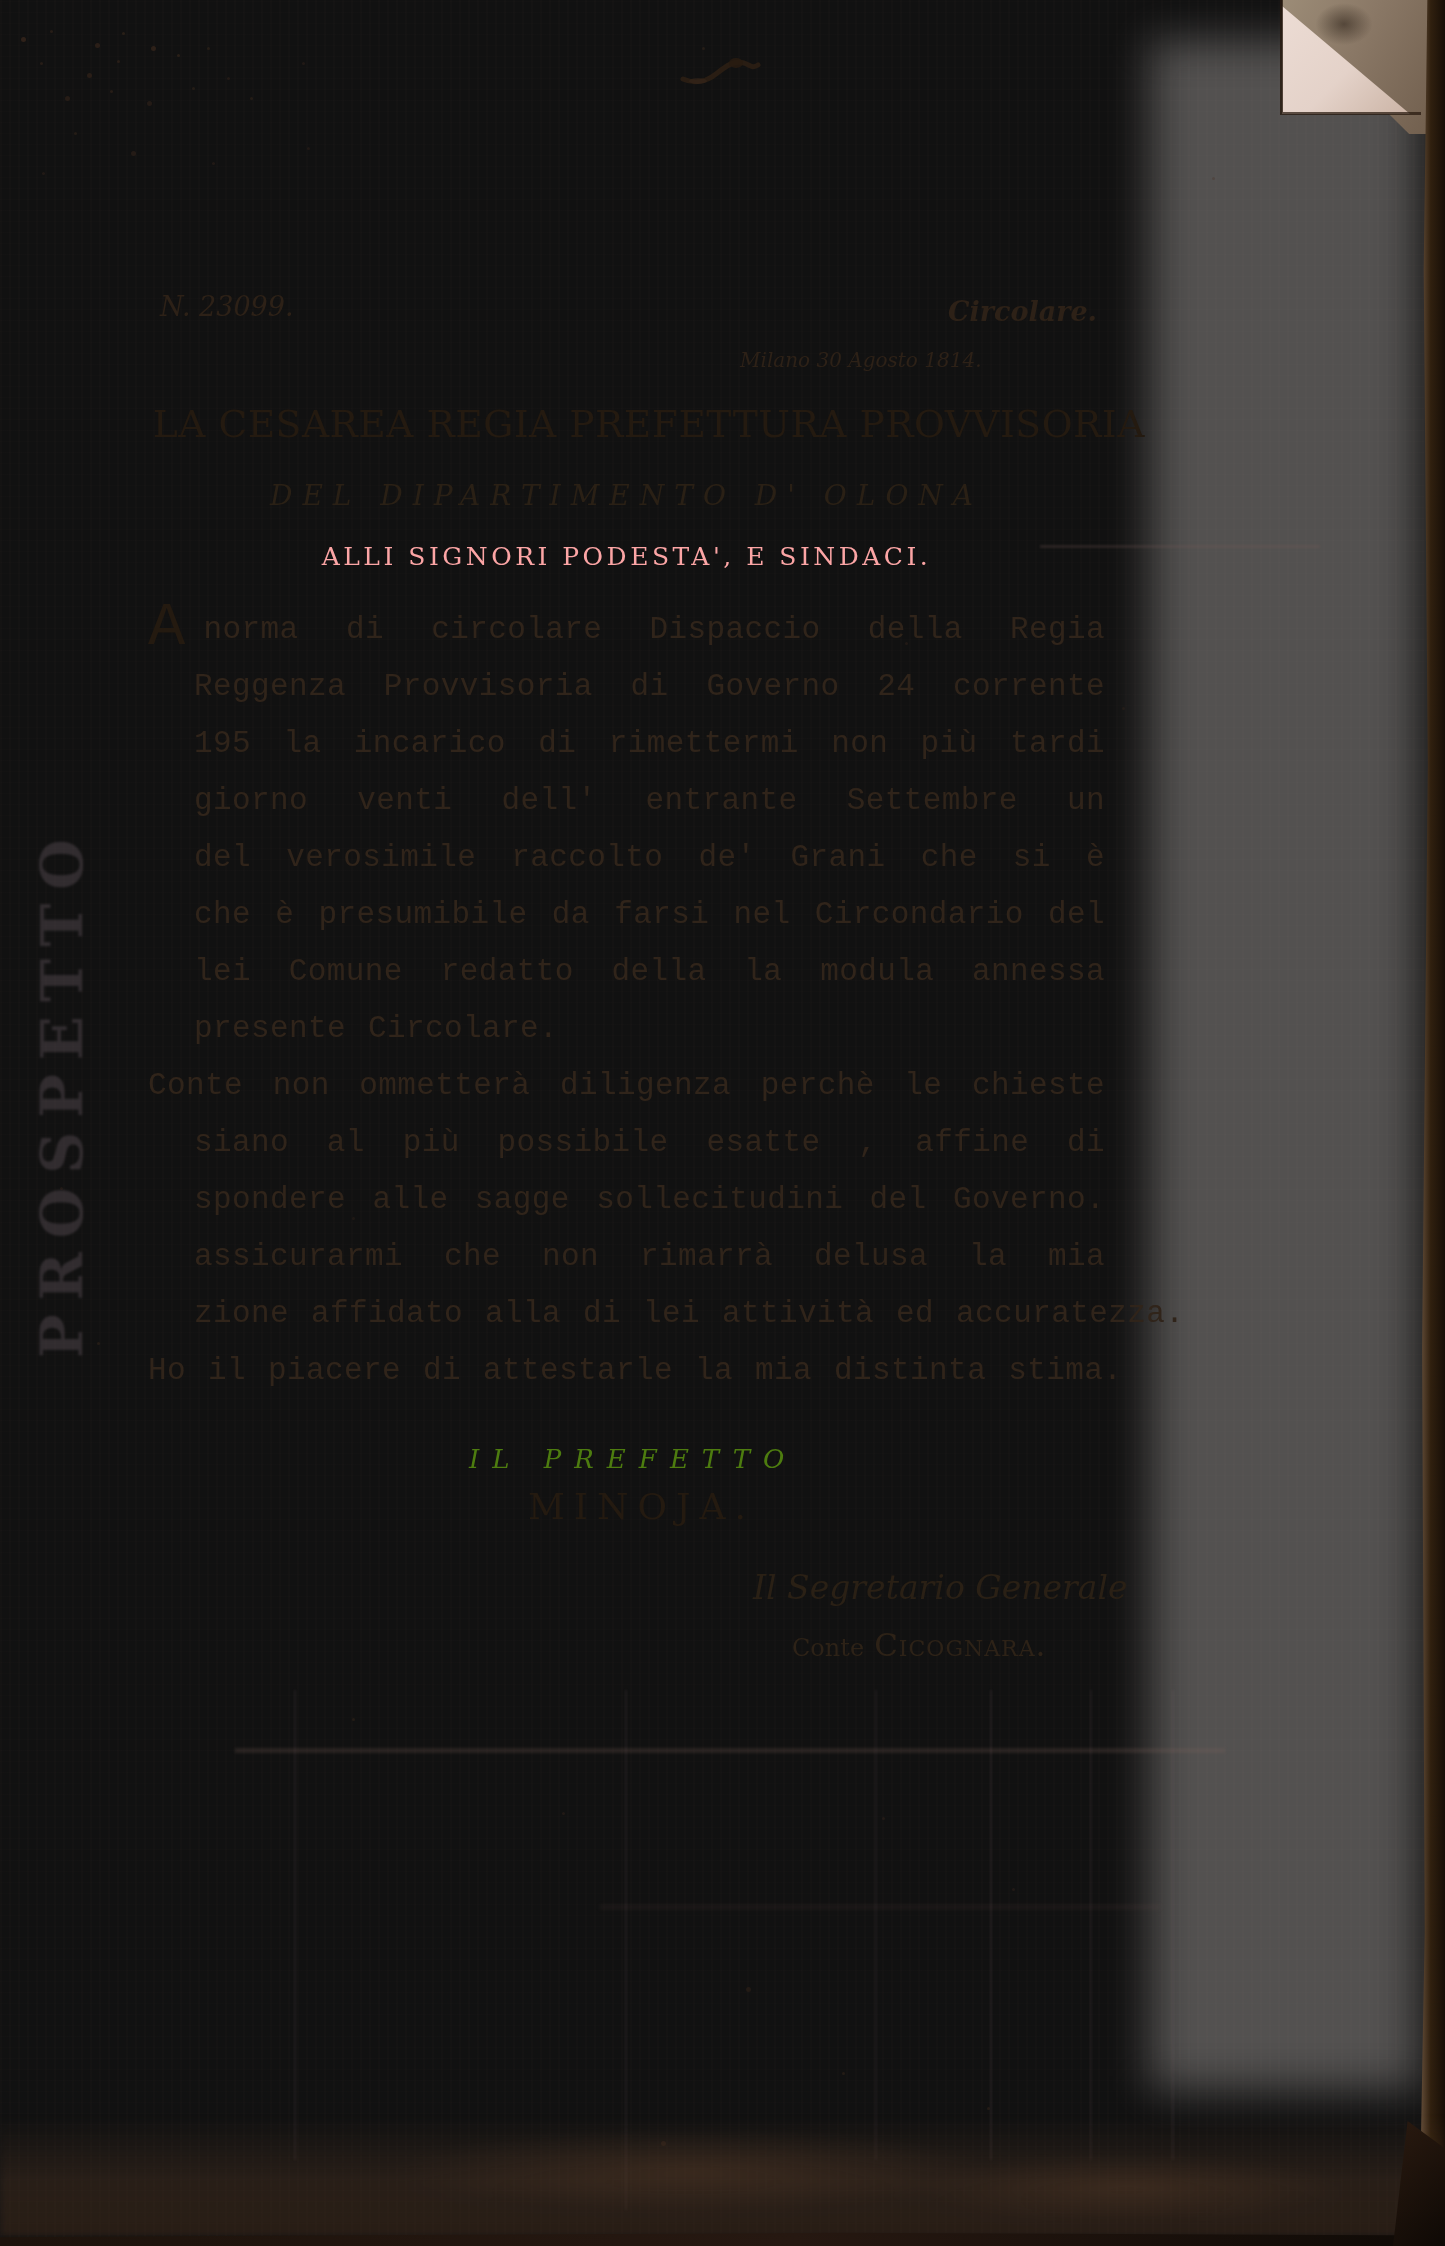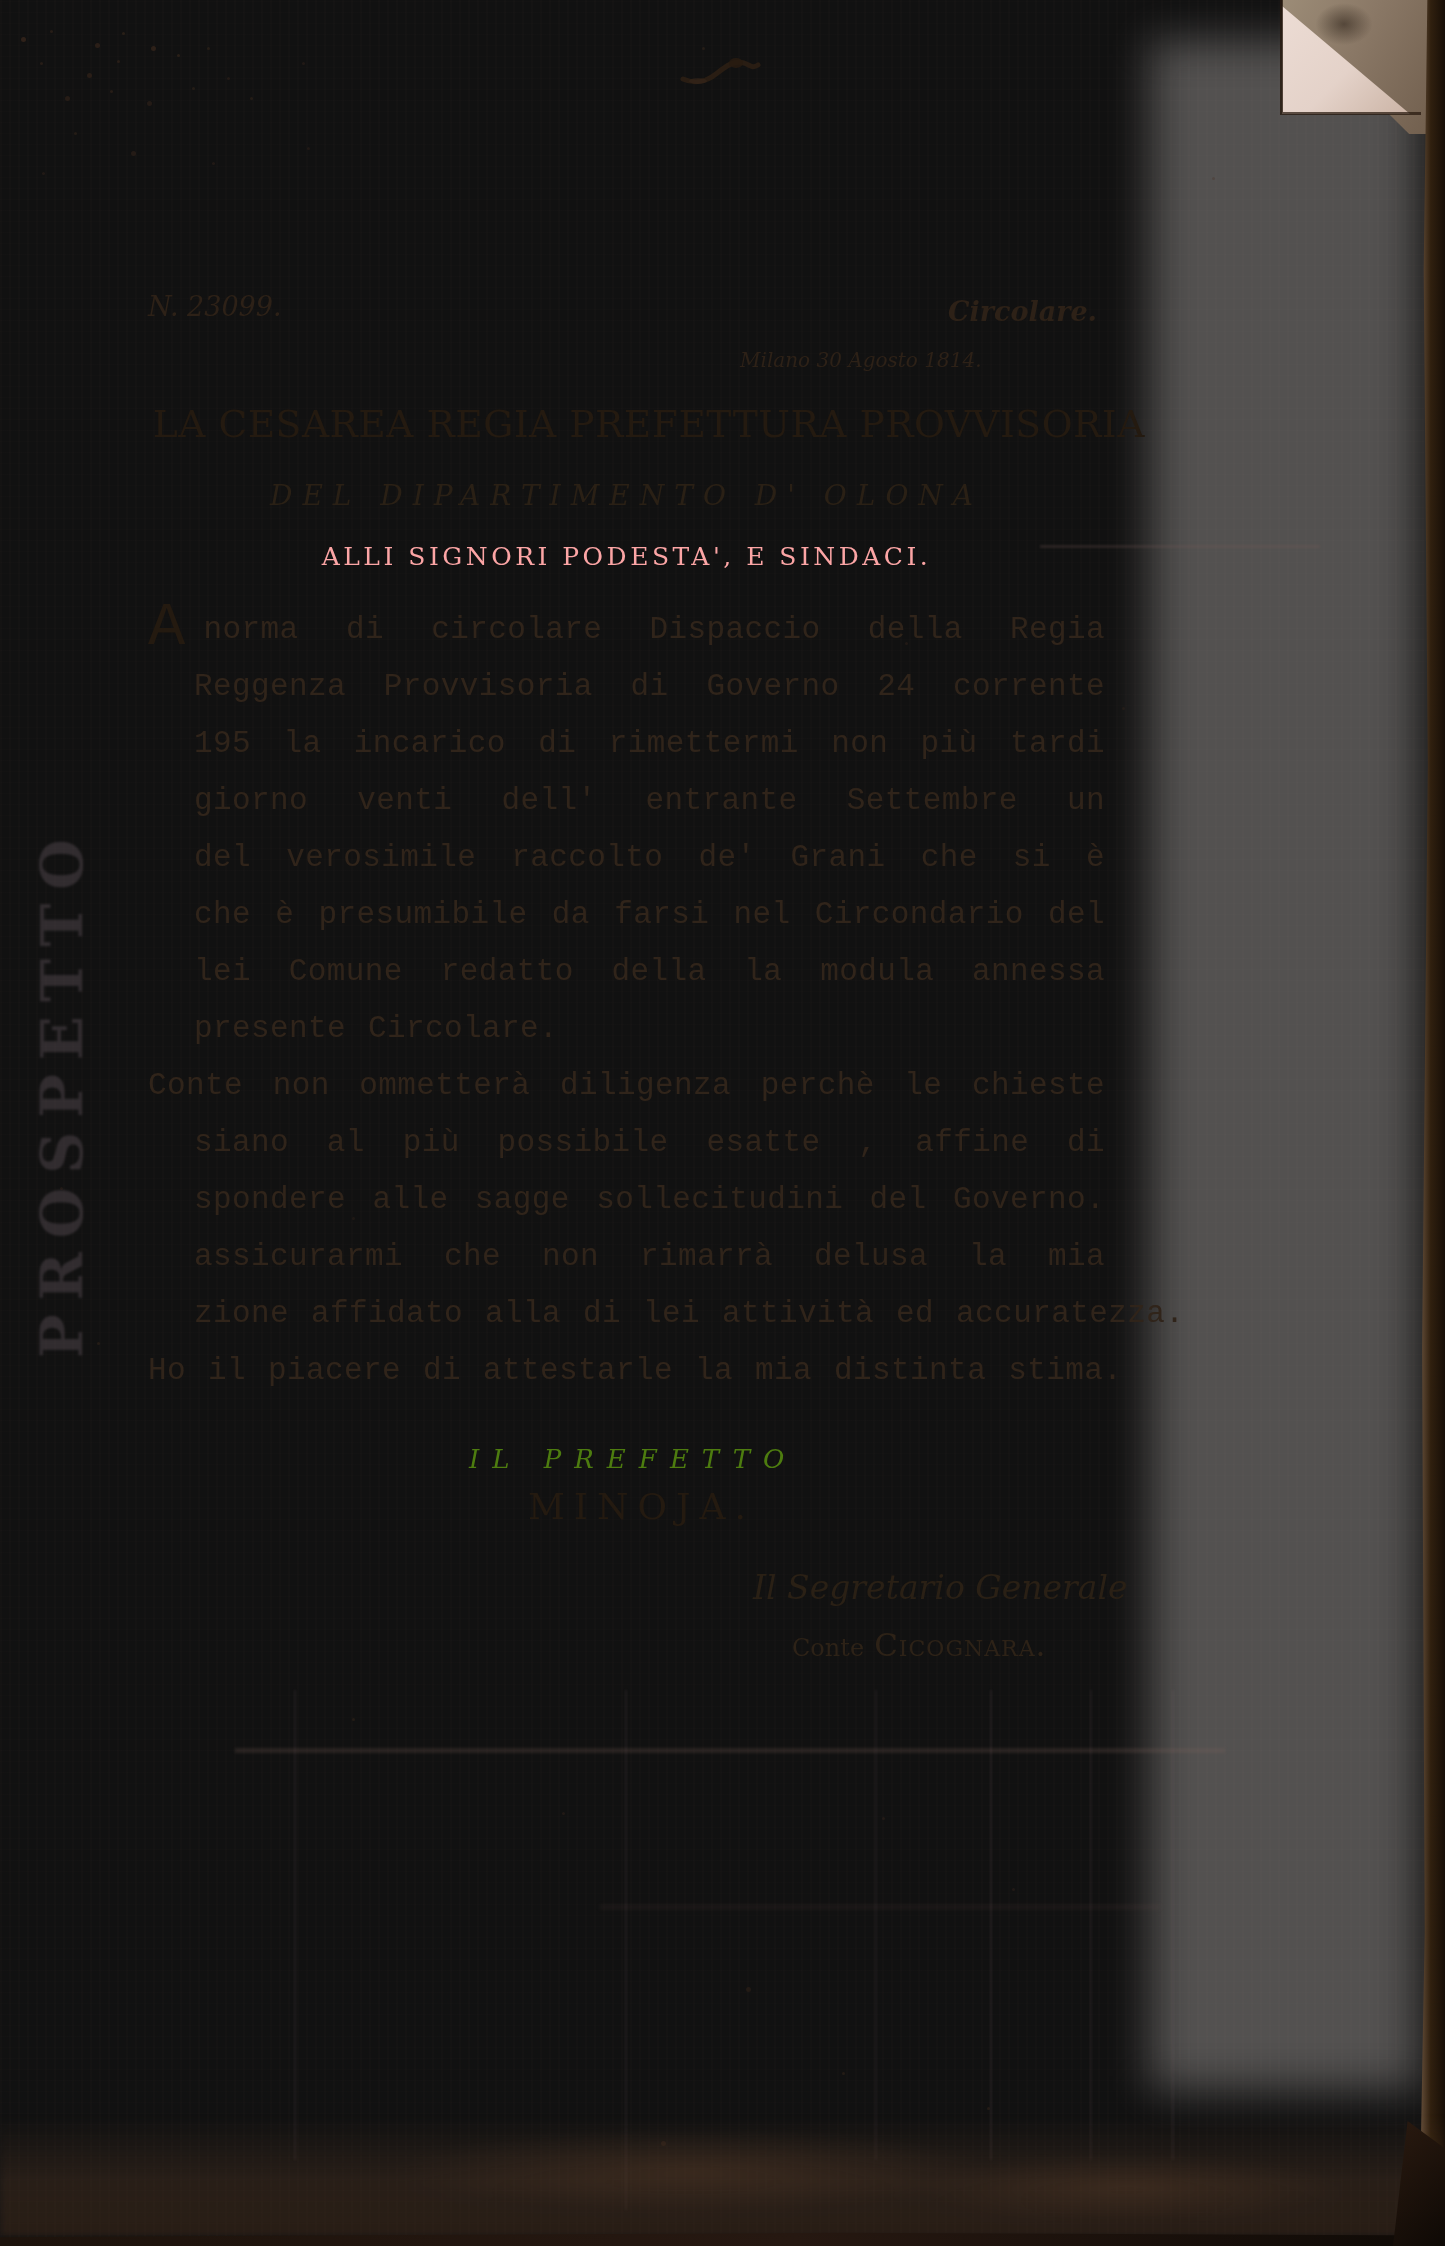--- a/index.html
+++ b/index.html
@@ -97,21 +97,21 @@
     clip-path:polygon(0 0,100% 0,100% 100%,78% 100%,0 6%);}
   .corner-fold{position:absolute;left:1282px;top:6px;width:128px;height:108px;
     background:linear-gradient(135deg,#ecdcd4 0%,#e4d2c9 55%,#cdb6a8 96%);
     clip-path:polygon(0 0,100% 100%,0 100%);}
   .corner-line{position:absolute;left:1280px;top:0;width:138px;height:112px;
     border-left:3px solid rgba(38,24,13,.78);
     border-bottom:3px solid rgba(38,24,13,.72);}
 
   
   .abs{position:absolute;white-space:nowrap;}
-  .ref{left:148px;top:291px;font-style:italic;font-size:27px;}
+  .ref{left:160px;top:291px;font-style:italic;font-size:27px;}
   .doctype{left:948px;top:296px;font-style:italic;font-size:27px;font-weight:bold;}
   .dateline{left:740px;top:348px;font-style:italic;font-size:20px;}
   .title{left:148px;top:402px;width:957px;text-align:center;font-size:38px;
     letter-spacing:.5px;color:#241a10;transform:scaleX(.99);transform-origin:center;}
   .subtitle{left:148px;top:479px;width:957px;text-align:center;font-style:italic;
     font-size:28px;letter-spacing:10px;color:#2a2015;}
   .addressee{left:148px;top:542px;width:957px;text-align:center;
     font-size:25px;letter-spacing:3.5px;color:#fca5a5;}
 
   .body-text{position:absolute;left:148px;top:601px;width:957px;

